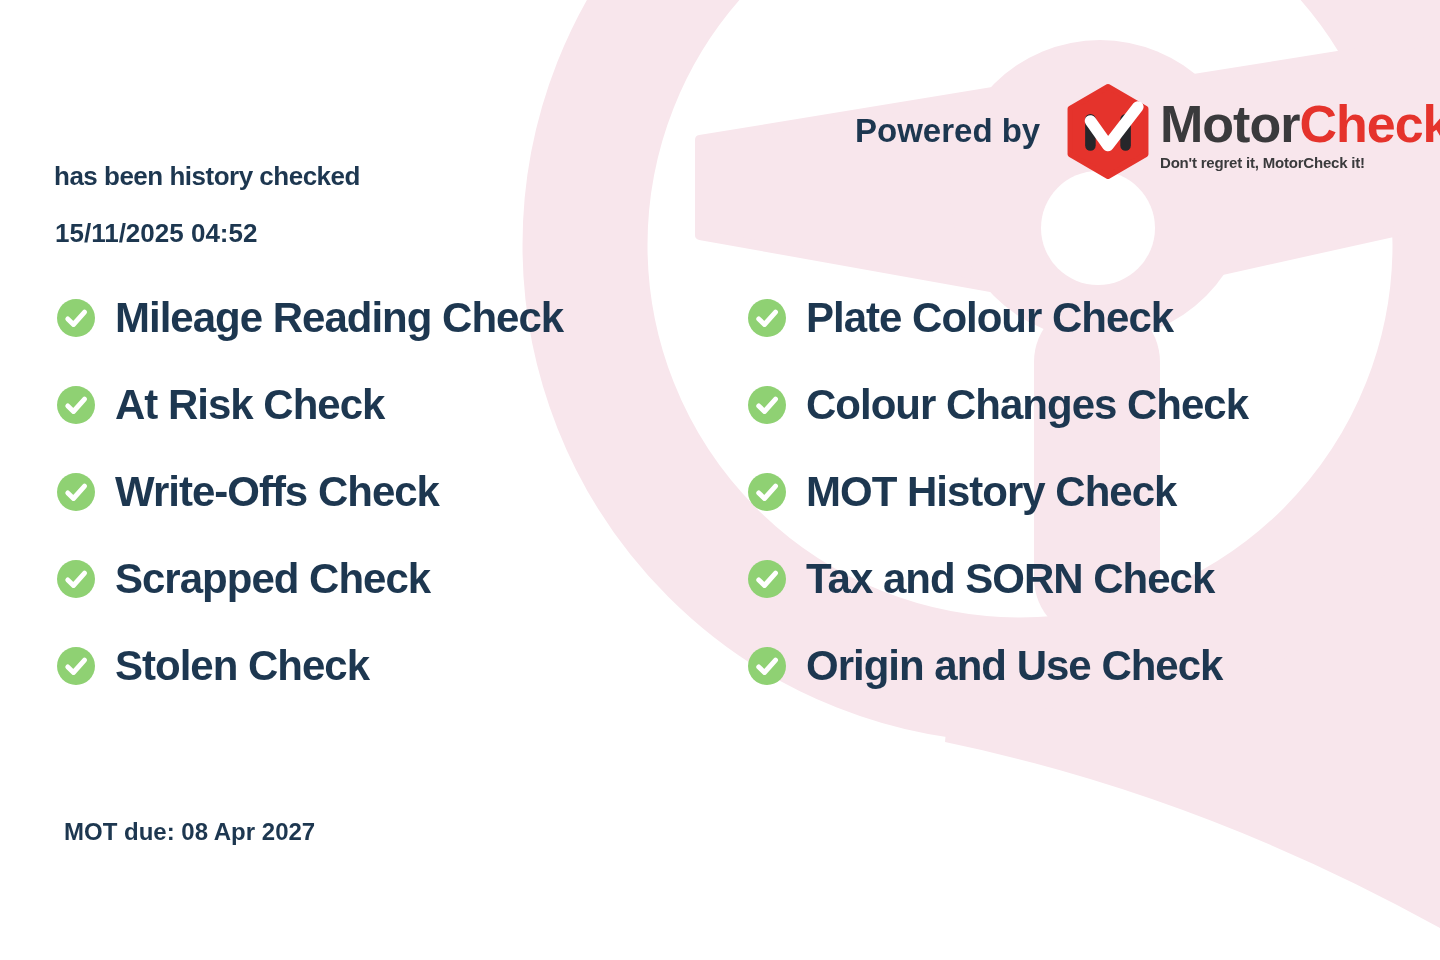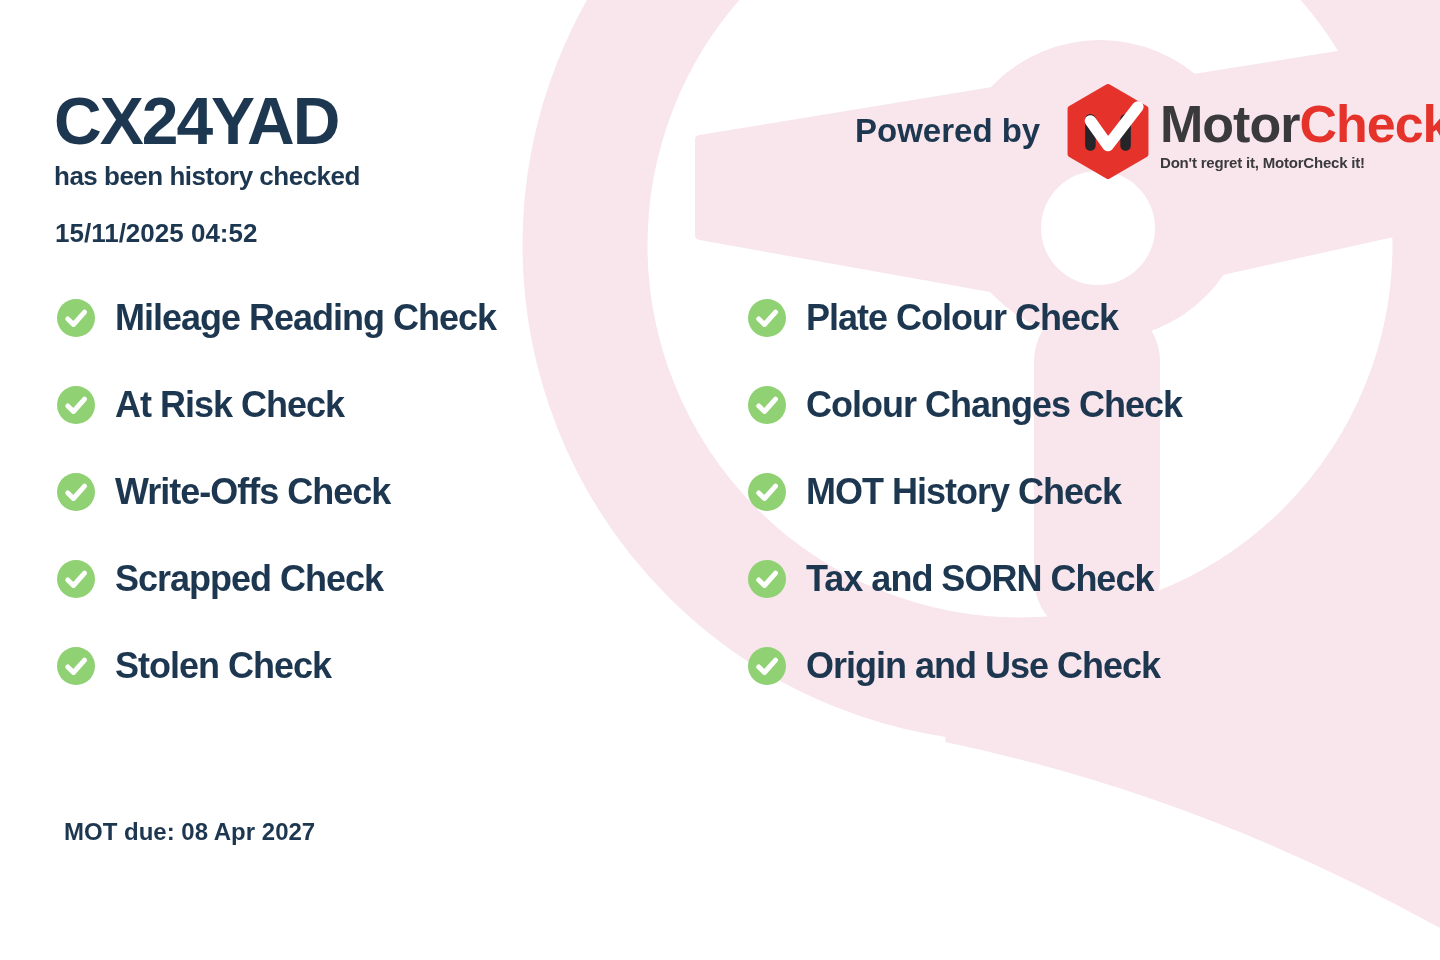--- a/index.html
+++ b/index.html
@@ -47,21 +47,21 @@
     color:var(--brand-dark,#3a3a3c);white-space:nowrap;
   }
 
   
   .check-list{position:absolute;top:299px;}
   .check-list.left{left:57px;}
   .check-list.right{left:748px;}
   .check-row{display:flex;align-items:center;height:38px;margin-bottom:49px;}
   .check-badge{width:38px;height:38px;flex:0 0 38px;}
   .check-label{
-    margin-left:20px;font-size:36px;font-weight:700;letter-spacing:-1px;
+    margin-left:20px;font-size:42px;font-weight:700;letter-spacing:-1px;
     line-height:38px;white-space:nowrap;color:var(--navy,#1d3750);
   }
 
   .mot-due{
     position:absolute;left:64px;top:820px;
     font-size:24px;font-weight:700;line-height:1;
     color:var(--navy,#1d3750);
   }
 </style>
 </head>
@@ -81,21 +81,20 @@
       <rect x="1034" y="300" width="126" height="340" rx="62"></rect>
 
       <circle cx="1100" cy="190" r="150"></circle>
 
       <path d="M 950 688 Q 1250 780 1440 505 L 1440 928 Q 1200 795 945 742 Z"></path>
 
       <circle cx="1098" cy="228" r="57" fill="#ffffff"></circle>
     </g>
   </svg>
 
-  <div class="plate">CX24YAD</div>
   <div class="subtitle">has been history checked</div>
   <div class="timestamp">15/11/2025 04:52</div>
 
   <div class="powered-by">Powered by</div>
 
   <svg class="brand-logo" viewBox="0 0 100 108" aria-hidden="true">
     <polygon points="50,3 93,28 93,80 50,105 7,80 7,28" fill="#e5332c" stroke="#e5332c" stroke-width="6" stroke-linejoin="round"></polygon>
     <rect x="24" y="34" width="12" height="42" rx="6" fill="#26262a"></rect>
     <rect x="64" y="34" width="12" height="42" rx="6" fill="#26262a"></rect>
     <path d="M 30 42 L 50 70 L 84 26" fill="none" stroke="#ffffff" stroke-width="13" stroke-linecap="round" stroke-linejoin="round"></path>

